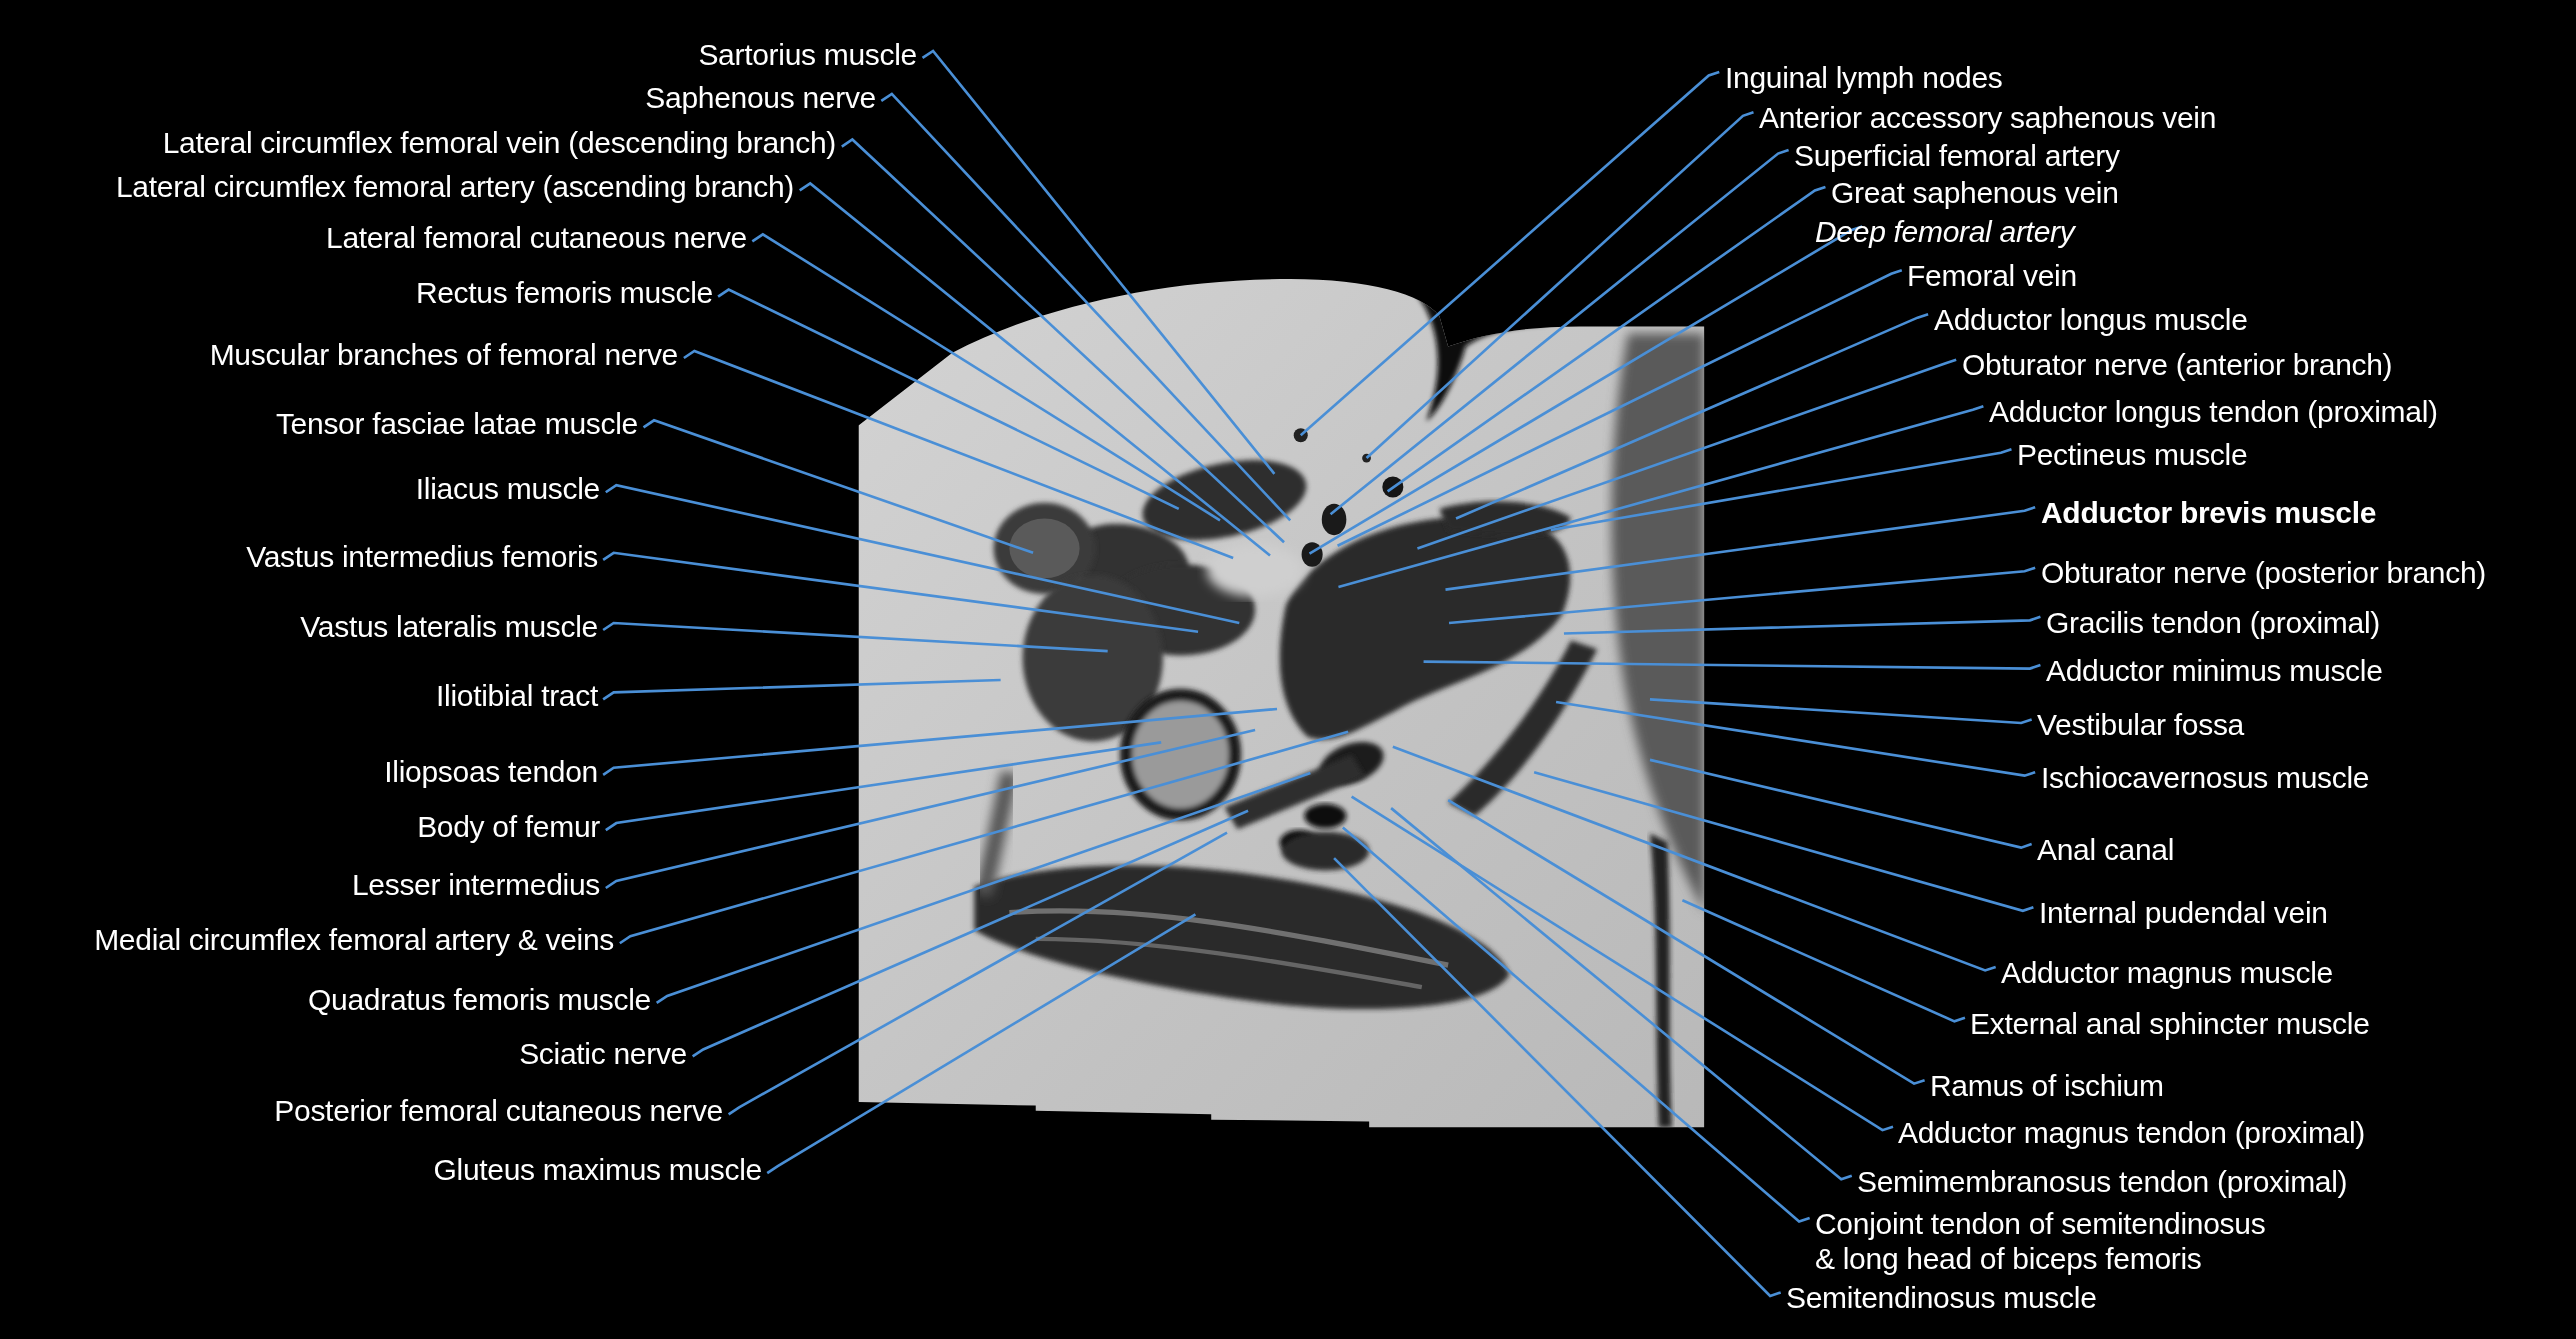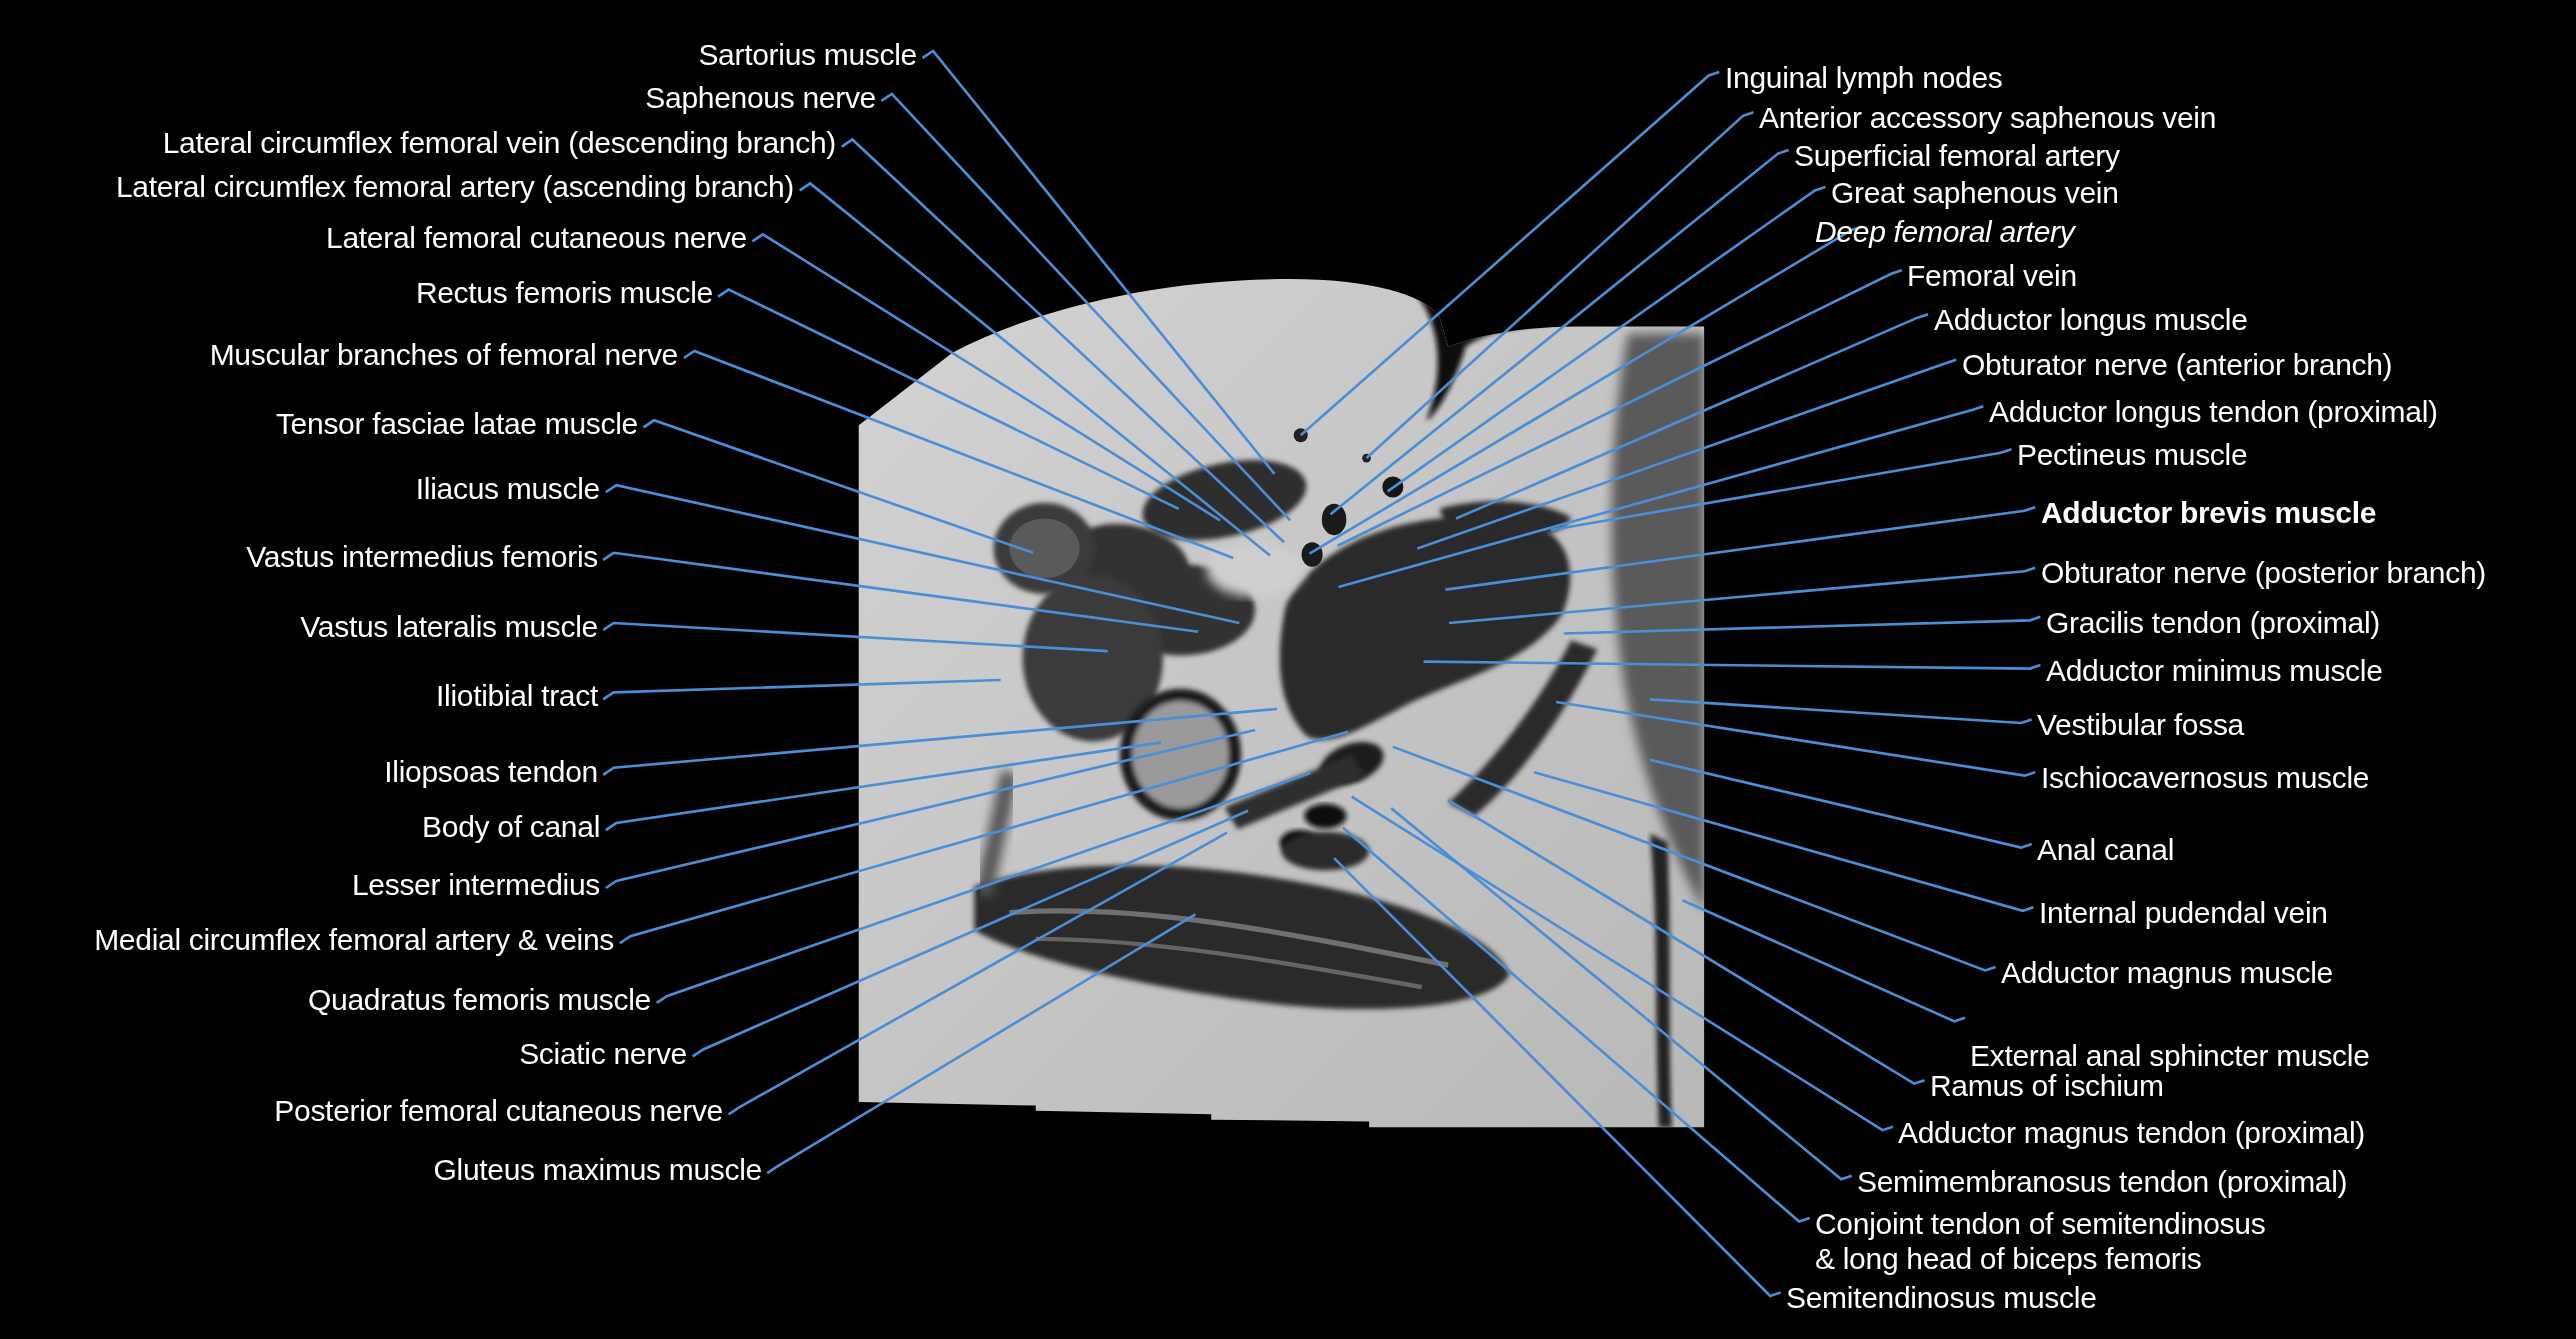--- a/index.html
+++ b/index.html
@@ -135,21 +135,21 @@
       <div class="lbl left small" style="right: 1782px; top: 170px;">Lateral circumflex femoral artery (ascending branch)</div>
       <div class="lbl left" style="right: 1829px; top: 221px;">Lateral femoral cutaneous nerve</div>
       <div class="lbl left" style="right: 1863px; top: 276px;">Rectus femoris muscle</div>
       <div class="lbl left" style="right: 1898px; top: 338px;">Muscular branches of femoral nerve</div>
       <div class="lbl left" style="right: 1938px; top: 407px;">Tensor fasciae latae muscle</div>
       <div class="lbl left" style="right: 1976px; top: 472px;">Iliacus muscle</div>
       <div class="lbl left" style="right: 1978px; top: 540px;">Vastus intermedius femoris</div>
       <div class="lbl left" style="right: 1978px; top: 610px;">Vastus lateralis muscle</div>
       <div class="lbl left" style="right: 1978px; top: 679px;">Iliotibial tract</div>
       <div class="lbl left" style="right: 1978px; top: 755px;">Iliopsoas tendon</div>
-      <div class="lbl left" style="right: 1976px; top: 810px;">Body of canal</div>
+      <div class="lbl left" style="right: 1976px; top: 810px;">Body of femur</div>
       <div class="lbl left" style="right: 1976px; top: 868px;">Lesser intermedius</div>
       <div class="lbl left small" style="right: 1962px; top: 923px;">Medial circumflex femoral artery &amp; veins</div>
       <div class="lbl left" style="right: 1925px; top: 983px;">Quadratus femoris muscle</div>
       <div class="lbl left" style="right: 1889px; top: 1037px; text-align: center;">Sciatic nerve</div>
       <div class="lbl left" style="right: 1853px; top: 1094px;">Posterior femoral cutaneous nerve</div>
       <div class="lbl left" style="right: 1814px; top: 1153px;">Gluteus maximus muscle</div>
     </div>
   <div id="labels-right">
       <div class="lbl right" style="left: 1725px; top: 61px;">Inguinal lymph nodes</div>
       <div class="lbl right" style="left: 1759px; top: 101px;">Anterior accessory saphenous vein</div>
@@ -163,21 +163,21 @@
       <div class="lbl right" style="left: 2017px; top: 438px;">Pectineus muscle</div>
       <div class="lbl right" style="left: 2041px; top: 496px; font-weight: bold;">Adductor brevis muscle</div>
       <div class="lbl right" style="left: 2041px; top: 556px;">Obturator nerve (posterior branch)</div>
       <div class="lbl right" style="left: 2046px; top: 606px;">Gracilis tendon (proximal)</div>
       <div class="lbl right" style="left: 2046px; top: 654px;">Adductor minimus muscle</div>
       <div class="lbl right" style="left: 2037px; top: 708px;">Vestibular fossa</div>
       <div class="lbl right" style="left: 2041px; top: 761px;">Ischiocavernosus muscle</div>
       <div class="lbl right" style="left: 2037px; top: 833px;">Anal canal</div>
       <div class="lbl right" style="left: 2039px; top: 896px;">Internal pudendal vein</div>
       <div class="lbl right" style="left: 2001px; top: 956px;">Adductor magnus muscle</div>
-      <div class="lbl right" style="left: 1970px; top: 1007px; margin-top: 32px;">External anal sphincter muscle</div>
+      <div class="lbl right" style="left: 1970px; top: 1007px;">External anal sphincter muscle</div>
       <div class="lbl right" style="left: 1930px; top: 1069px;">Ramus of ischium</div>
       <div class="lbl right" style="left: 1898px; top: 1116px;">Adductor magnus tendon (proximal)</div>
       <div class="lbl right" style="left: 1857px; top: 1165px;">Semimembranosus tendon (proximal)</div>
       <div class="lbl right" style="left: 1815px; top: 1207px;">Conjoint tendon of semitendinosus</div>
       <div class="lbl right" style="left: 1815px; top: 1242px;">&amp; long head of biceps femoris</div>
       <div class="lbl right" style="left: 1786px; top: 1281px;">Semitendinosus muscle</div>
     </div>
 </div>
 
 

